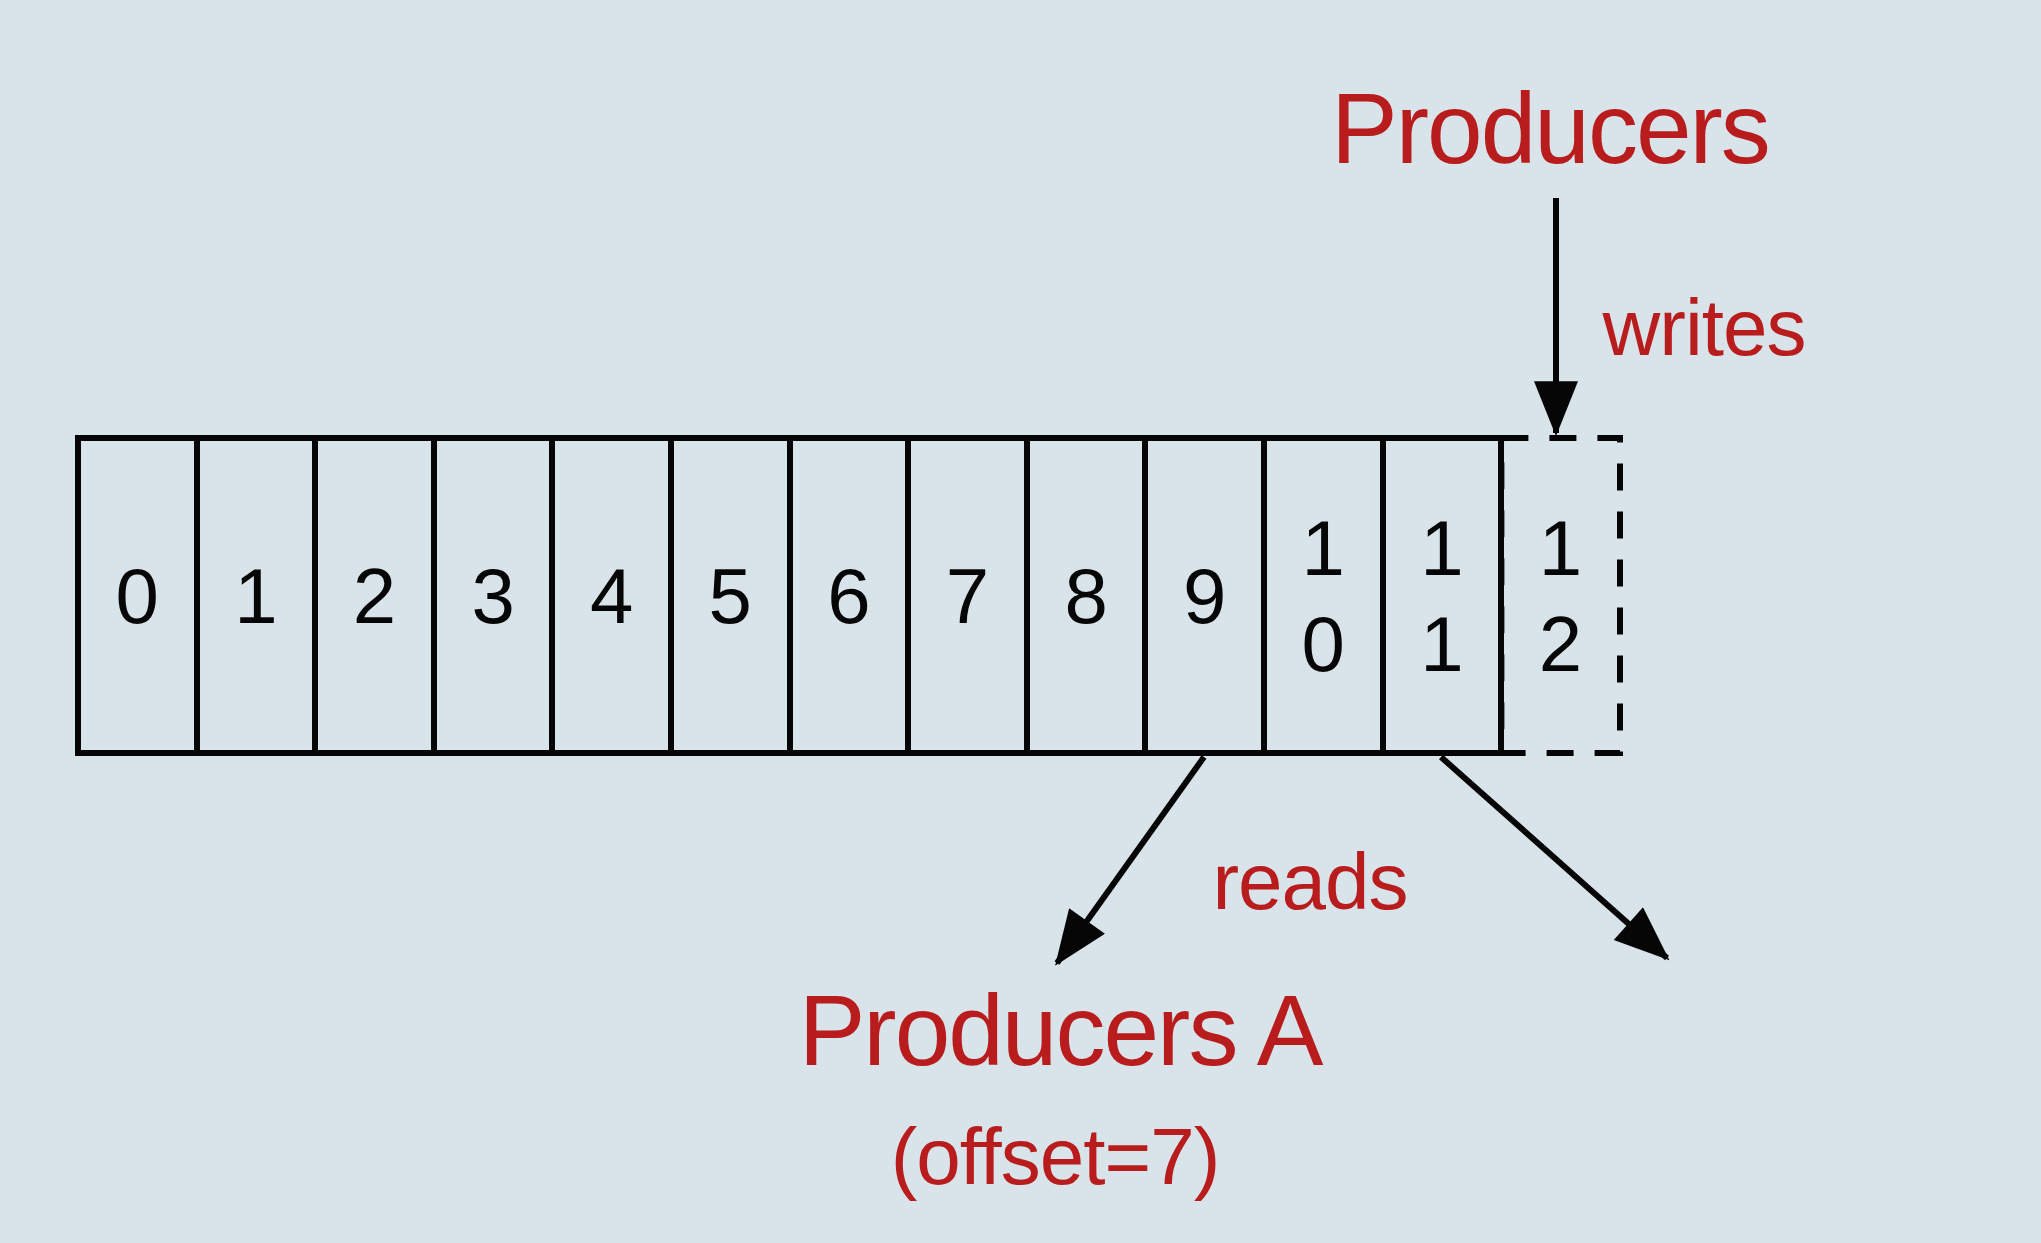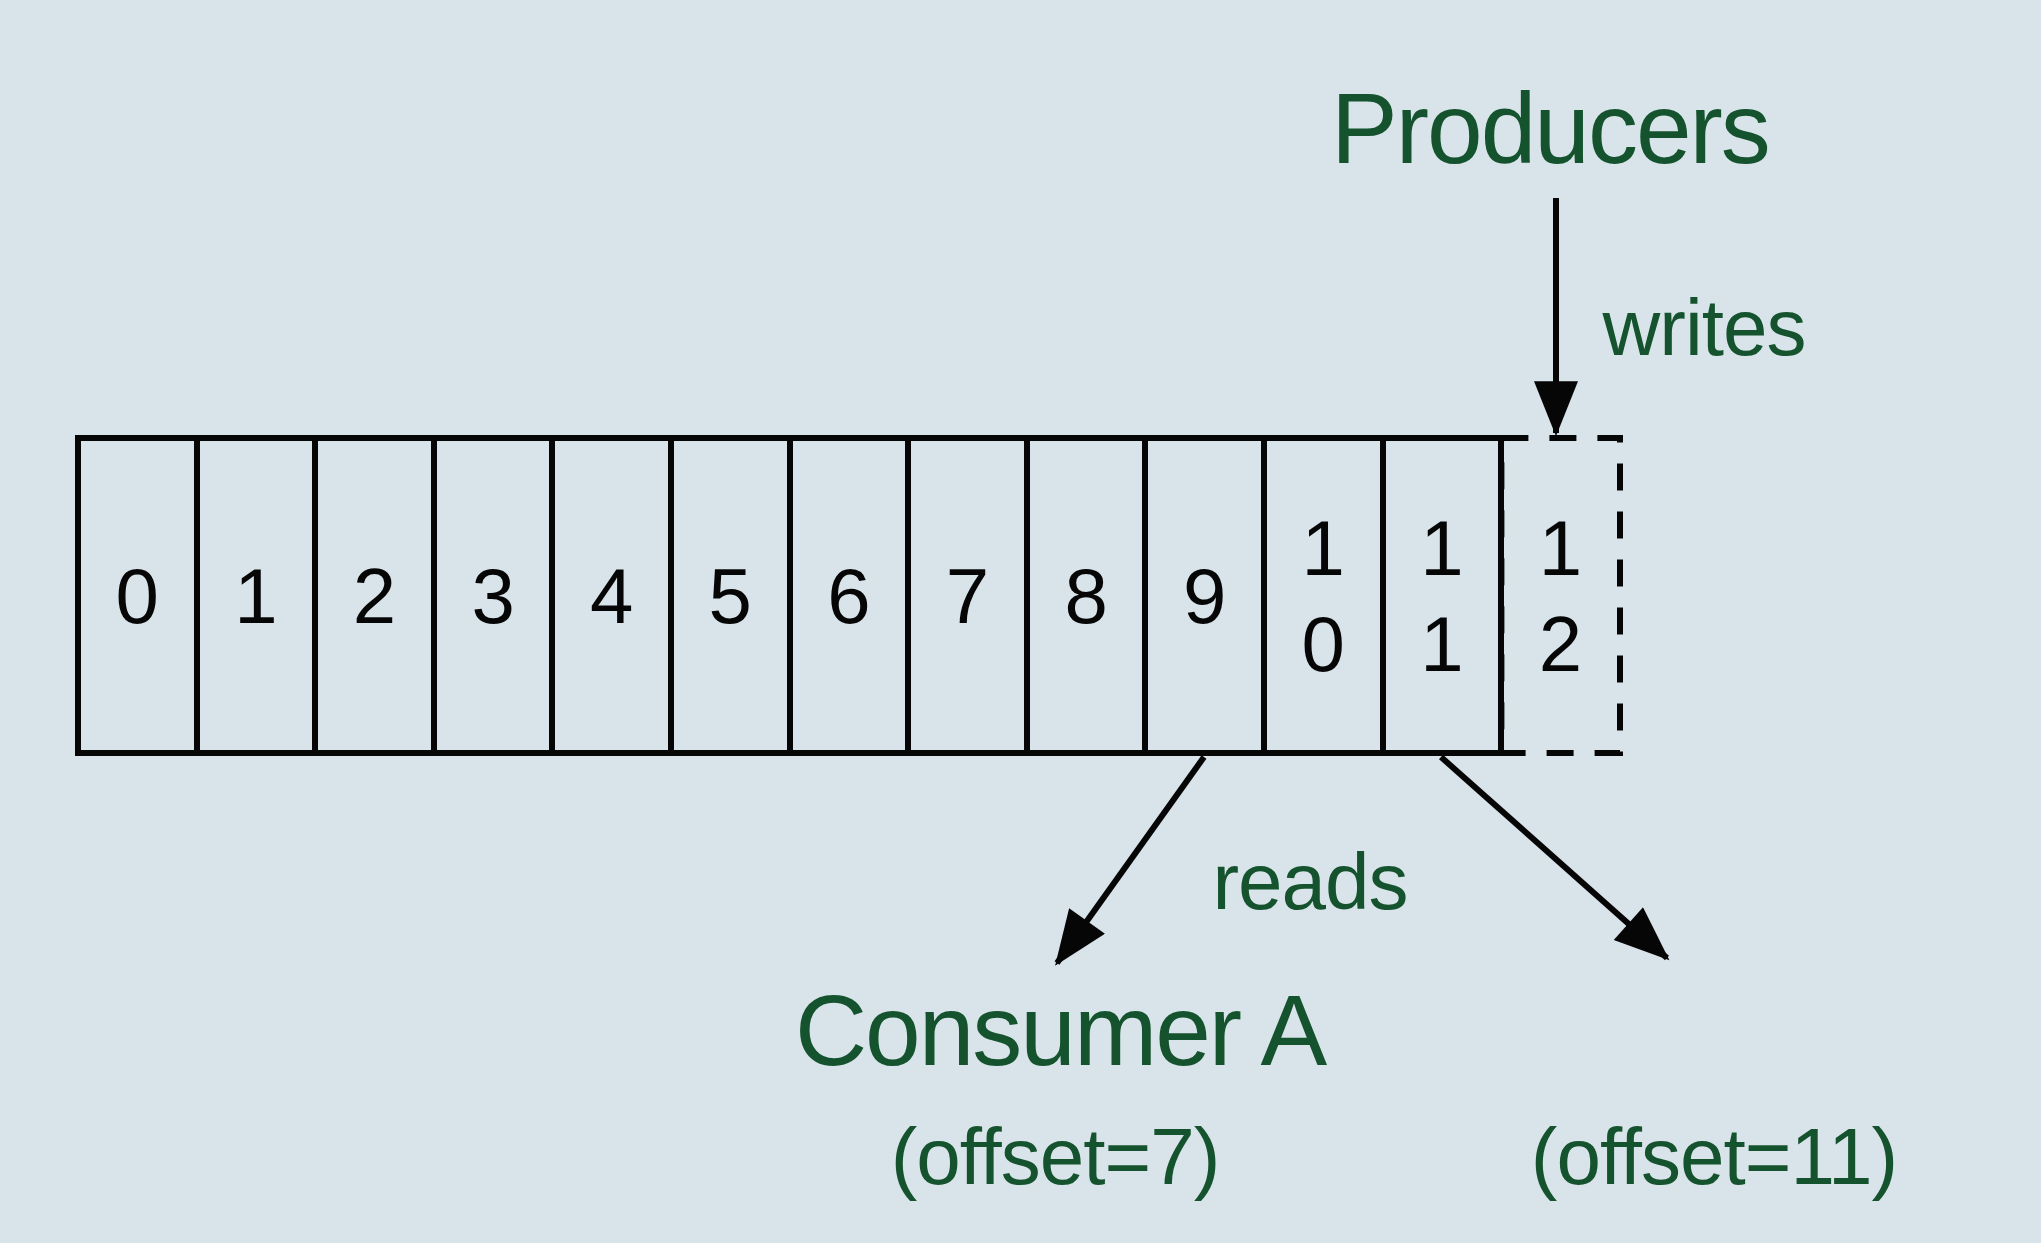--- a/index.html
+++ b/index.html
@@ -23,21 +23,21 @@
     width: 2041px;
     height: 1243px;
     pointer-events: none;
   }
   .label {
     position: absolute;
     display: flex;
     align-items: center;
     justify-content: center;
     white-space: nowrap;
-    color: #14532d;
+    color: #b91c1c;
   }
   .big {
     font-size: 100px;
     letter-spacing: -2px;
   }
   .mid {
     font-size: 80px;
     letter-spacing: -1px;
   }
   .cell {
@@ -126,20 +126,19 @@
         <div class="line">2</div>
       </div>
     </div>
 
   <div class="label big" style="left:1250px; top:68px; width:600px; height:120px;">Producers</div>
 
   <div class="label mid" style="left:1554px; top:245px; width:300px; height:96px;margin-top:35px;">writes</div>
 
   <div class="label mid" style="left:1110px; top:834px; width:400px; height:96px;">reads</div>
 
-  <div class="label big" style="left:760px; top:970px; width:600px; height:120px;">Consumer A</div>
+  <div class="label big" style="left:760px; top:970px; width:600px; height:120px;">Producers A</div>
 
   <div class="label mid" style="left:755px; top:1102px; width:600px; height:110px;">(offset=7)</div>
 
 
-  <div class="label mid" style="left:1414px; top:1102px; width:600px; height:110px;">(offset=11)</div>
 
 </div>
 
 </body></html>

